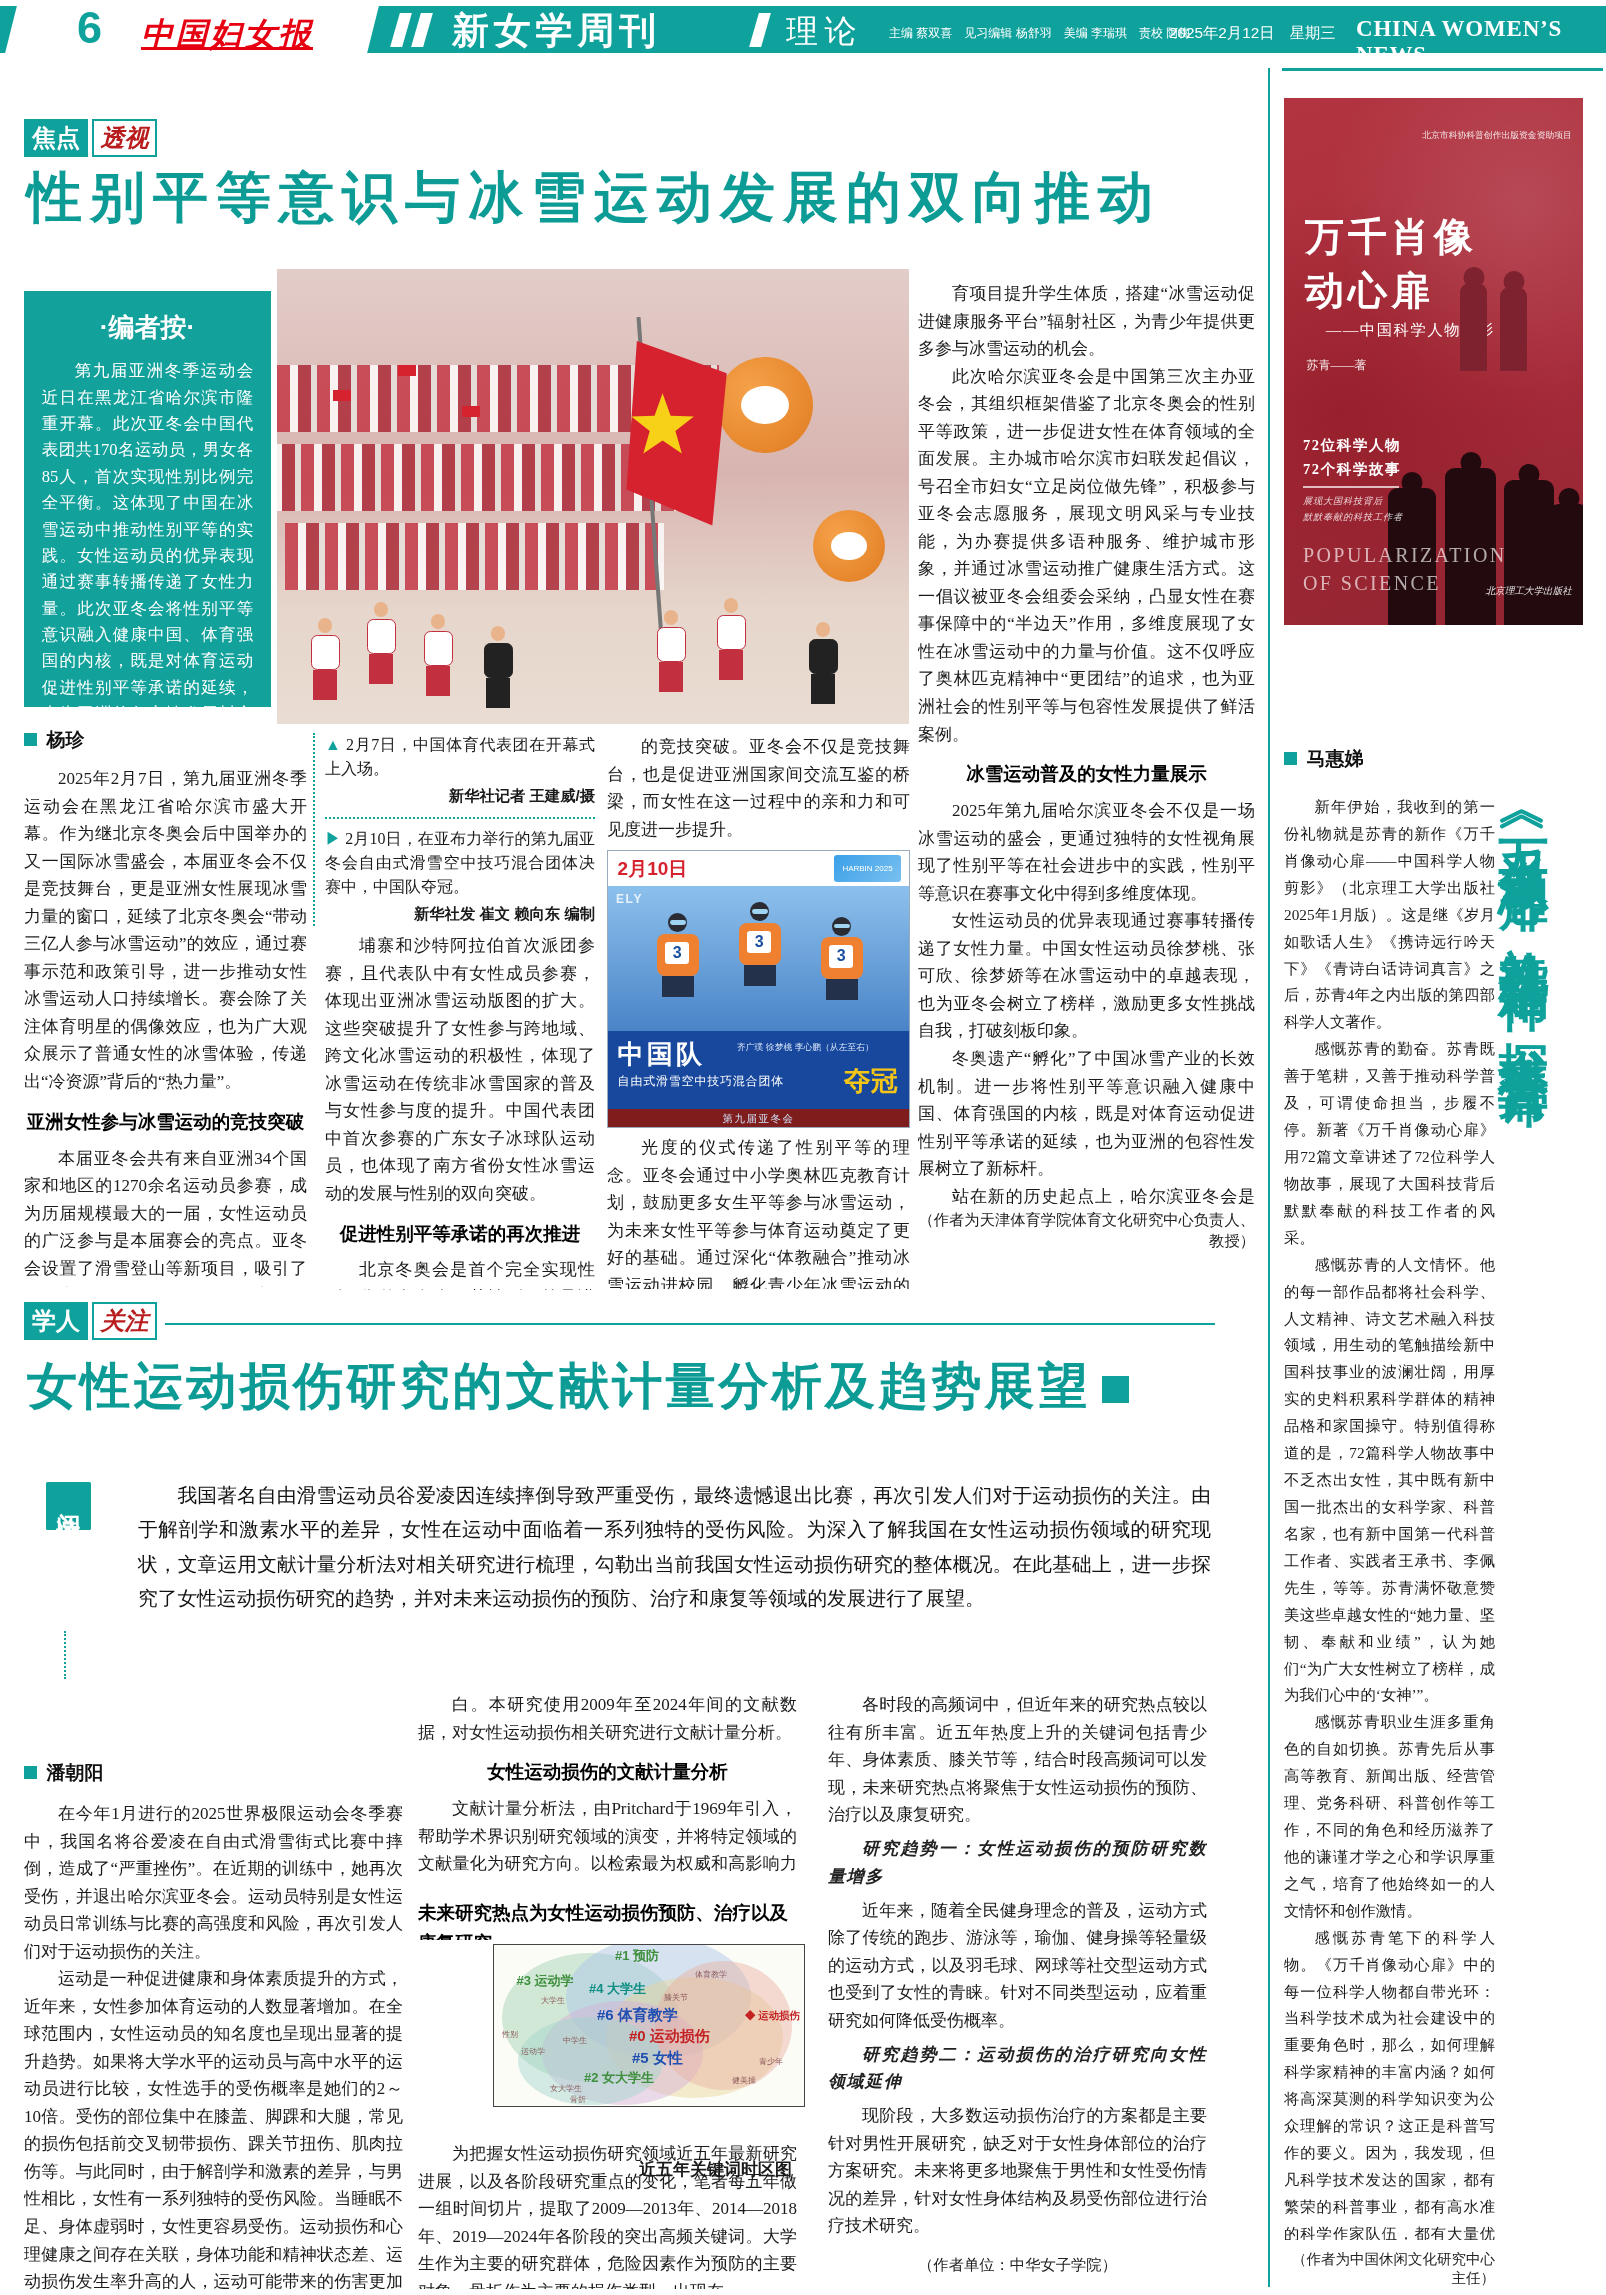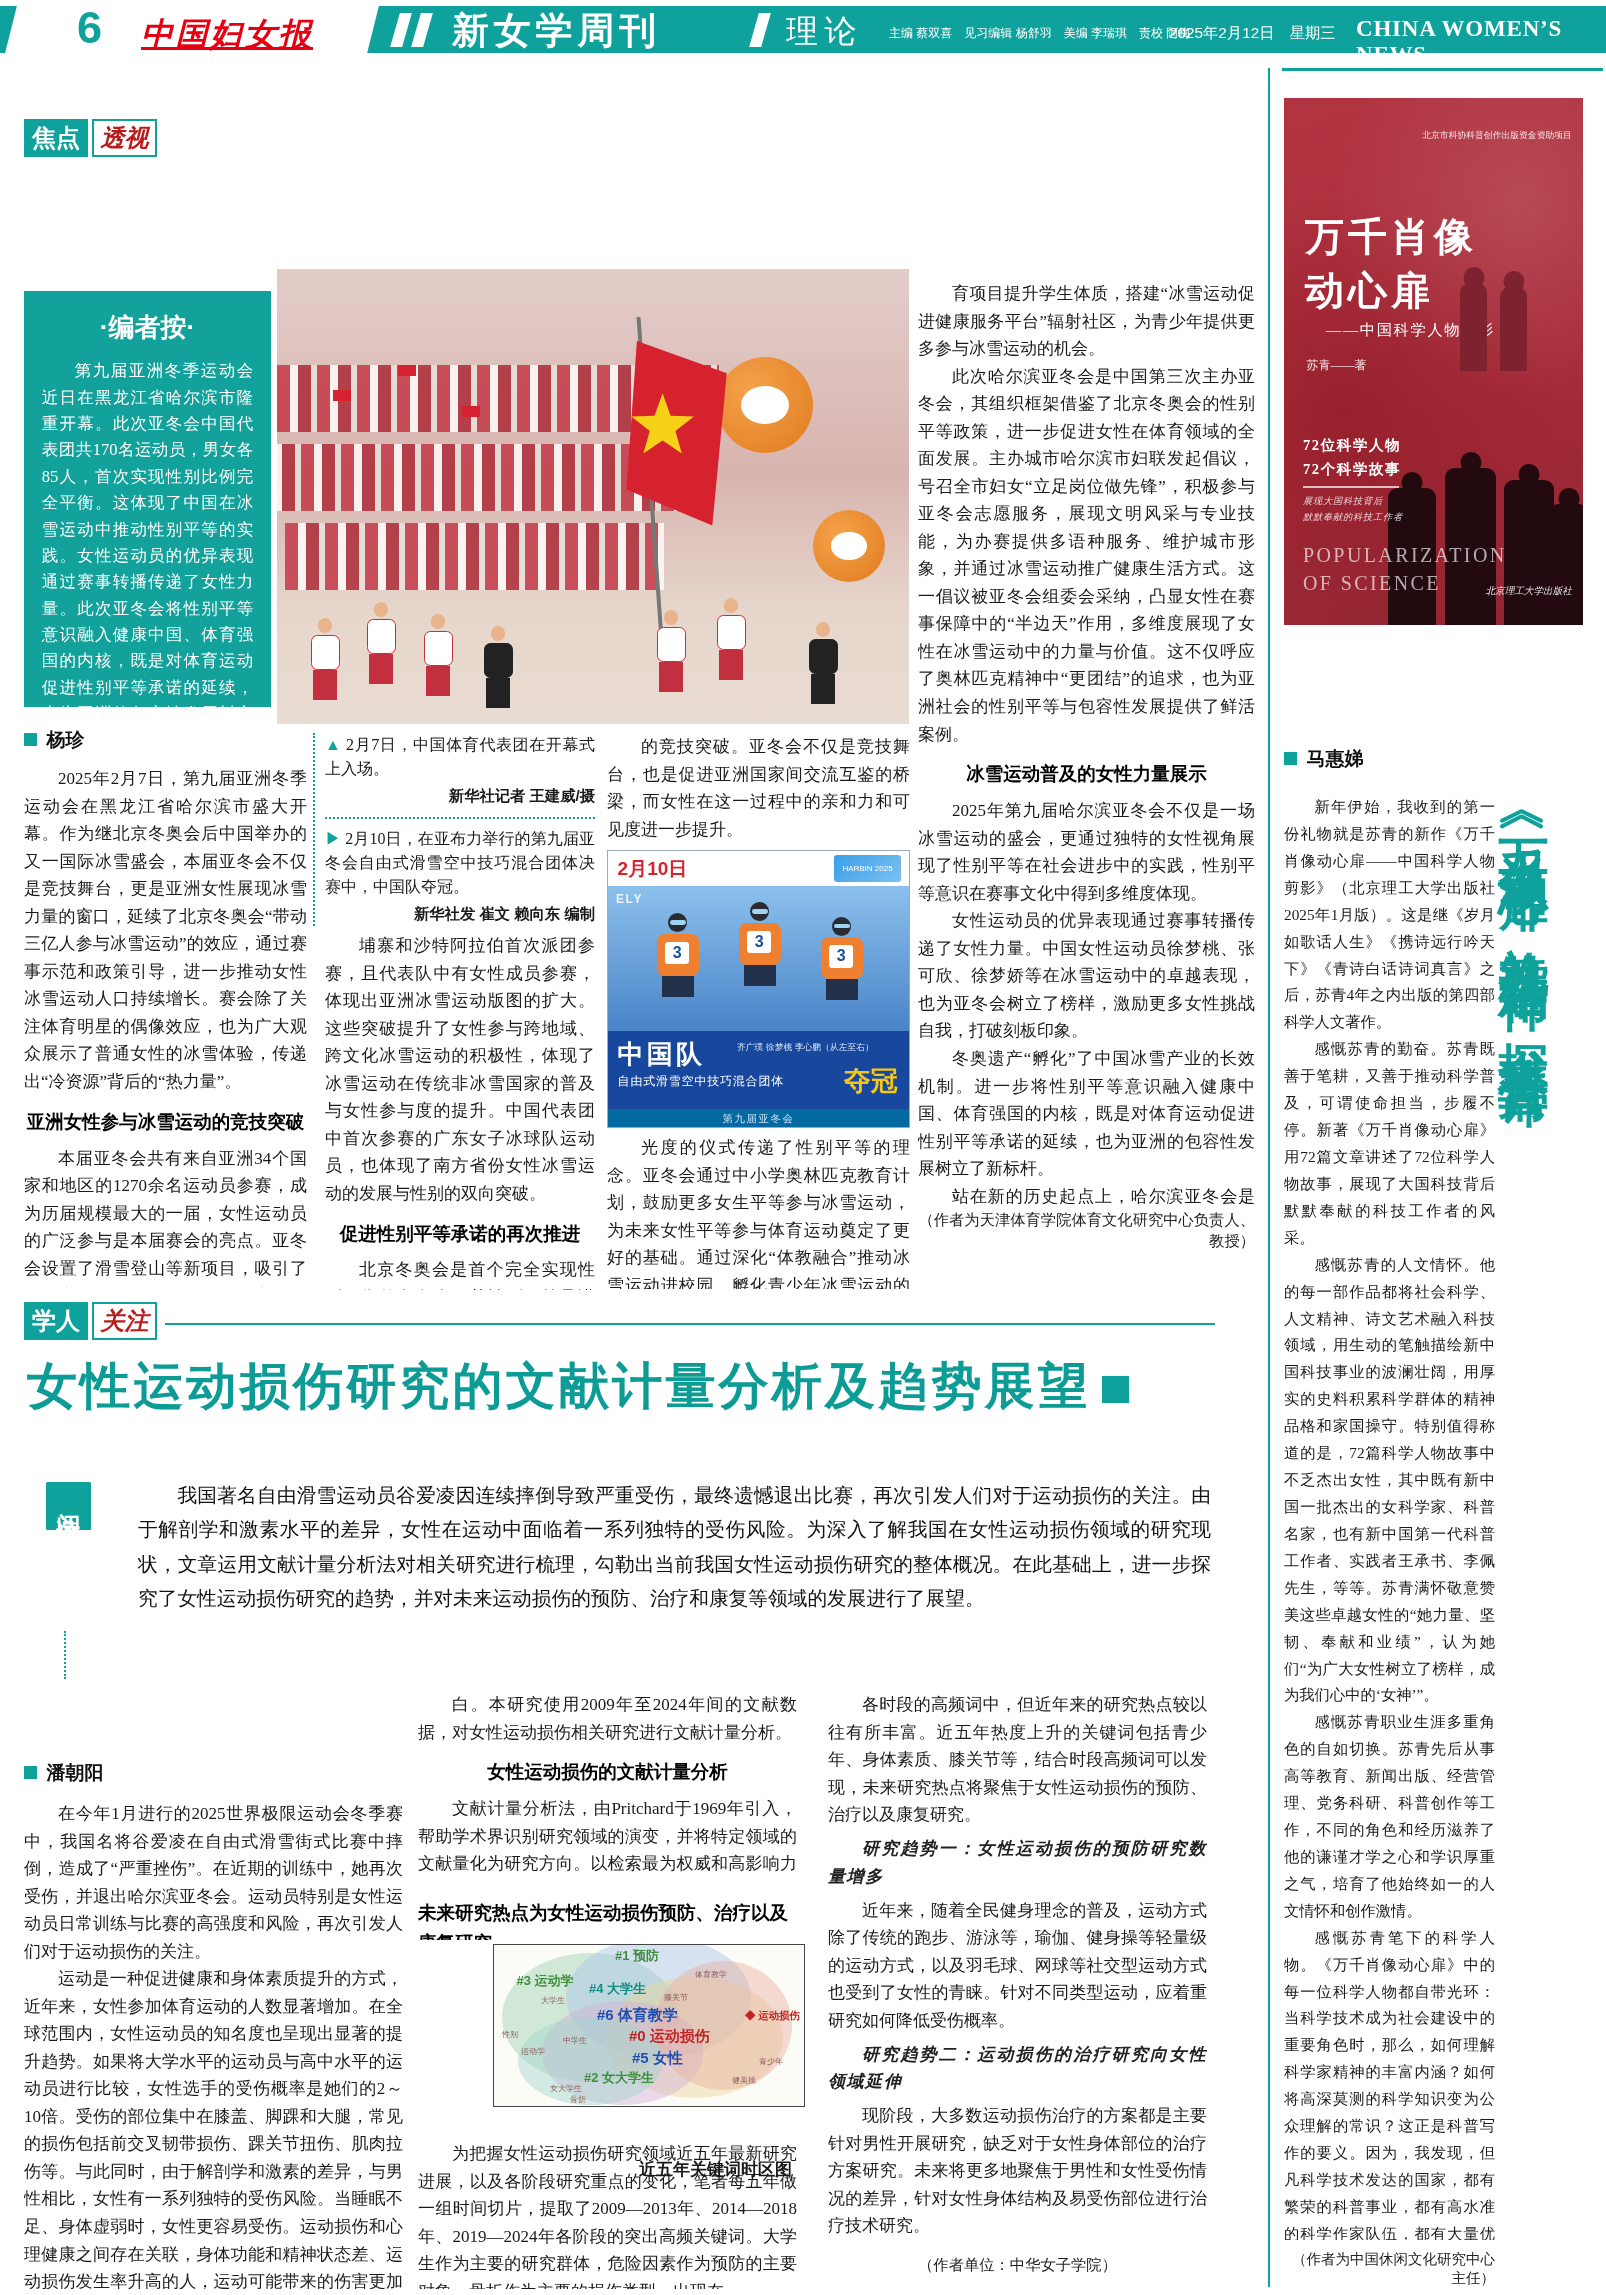--- a/index.html
+++ b/index.html
@@ -79,21 +79,21 @@
   .ath .ab{width:42px;height:42px;background:#ef8030;border-radius:8px;margin:1.6px auto 0;position:relative;}
   .ath .ab .bib{position:absolute;left:8.8px;top:8px;width:24px;height:22.5px;background:#fff;border-radius:3.2px;
                 color:#1a4fa0;font-weight:bold;font-size:16px;text-align:center;line-height:22.5px;}
   .ath .al{width:32px;height:21px;background:#23324a;margin:0 auto;}
   .poster .pband{height:97px;background:#17489e;color:#fff;position:relative;}
   .poster .pteam{position:absolute;left:9.6px;top:6.4px;font-size:26px;font-weight:bold;letter-spacing:3.2px;}
   .poster .pnames{position:absolute;left:129px;top:9.6px;font-size:8.8px;line-height:1.5;width:161px;color:#dce8fa;}
   .poster .pevent{position:absolute;left:9.6px;top:42px;font-size:12px;letter-spacing:0.8px;color:#fff;}
   .poster .pmedal{position:absolute;right:11.2px;top:32px;font-size:27px;font-weight:bold;color:#f5c518;
                   font-family:"Liberation Serif",serif;}
-  .poster .pfoot{position:absolute;left:0;bottom:0;width:100%;height:19px;background:#0369a1;
+  .poster .pfoot{position:absolute;left:0;bottom:0;width:100%;height:19px;background:#7f1d1d;
                  font-size:10.4px;text-align:center;line-height:19px;color:#cfe0f8;letter-spacing:1.6px;}
   
   .tiplabel{position:absolute;background:#0fa29c;color:#fff;writing-mode:vertical-rl;
             font-family:"Liberation Sans",sans-serif;font-size:24px;font-weight:bold;
             padding:11.2px 6.4px;letter-spacing:6.4px;border-radius:1.6px;}
   .tipbody{position:absolute;font-size:19.7px;line-height:1.75;text-align:justify;text-indent:2em;color:#111;}
   
   .kwfig{position:absolute;background:#fcfcf6;border:0.8px solid #444;overflow:hidden;}
   .kwfig .el{position:absolute;border-radius:50%;opacity:.45;}
   .kwfig p{position:absolute;margin:0;font-family:"Liberation Sans",sans-serif;font-weight:bold;white-space:nowrap;}
@@ -146,20 +146,21 @@
     <div class="mast-sec">理论</div>
     <div class="mast-staff">主编 蔡双喜　见习编辑 杨舒羽　美编 李瑞琪　责校 阿梅</div>
     <div class="mast-date">2025年2月12日　星期三</div>
     <div class="mast-en">CHINA WOMEN’S NEWS</div>
   </div>
 
   <div class="abs badge" style="left:24px;top:119px">
     <span class="b1">焦点</span>
     <span class="b2">透视</span>
   </div>
+  <div class="abs h1" style="left:27px;top:161px">性别平等意识与冰雪运动发展的双向推动</div>
 
   <div class="ednote" style="left:24px;top:291px;width:247px;height:416px">
     <h3>·编者按·</h3>
     <p>第九届亚洲冬季运动会近日在黑龙江省哈尔滨市隆重开幕。此次亚冬会中国代表团共170名运动员，男女各85人，首次实现性别比例完全平衡。这体现了中国在冰雪运动中推动性别平等的实践。女性运动员的优异表现通过赛事转播传递了女性力量。此次亚冬会将性别平等意识融入健康中国、体育强国的内核，既是对体育运动促进性别平等承诺的延续，也为亚洲的包容性发展树立了新标杆。</p>
   </div>
 
   <div class="photo" style="left:277px;top:269px;width:632px;height:455px">
     <div class="crowd" style="top:96px"></div>
     <div class="crowd" style="top:175px;left:-16px"></div>
     <div class="crowd" style="top:254px;left:8px;width:60%"></div>

